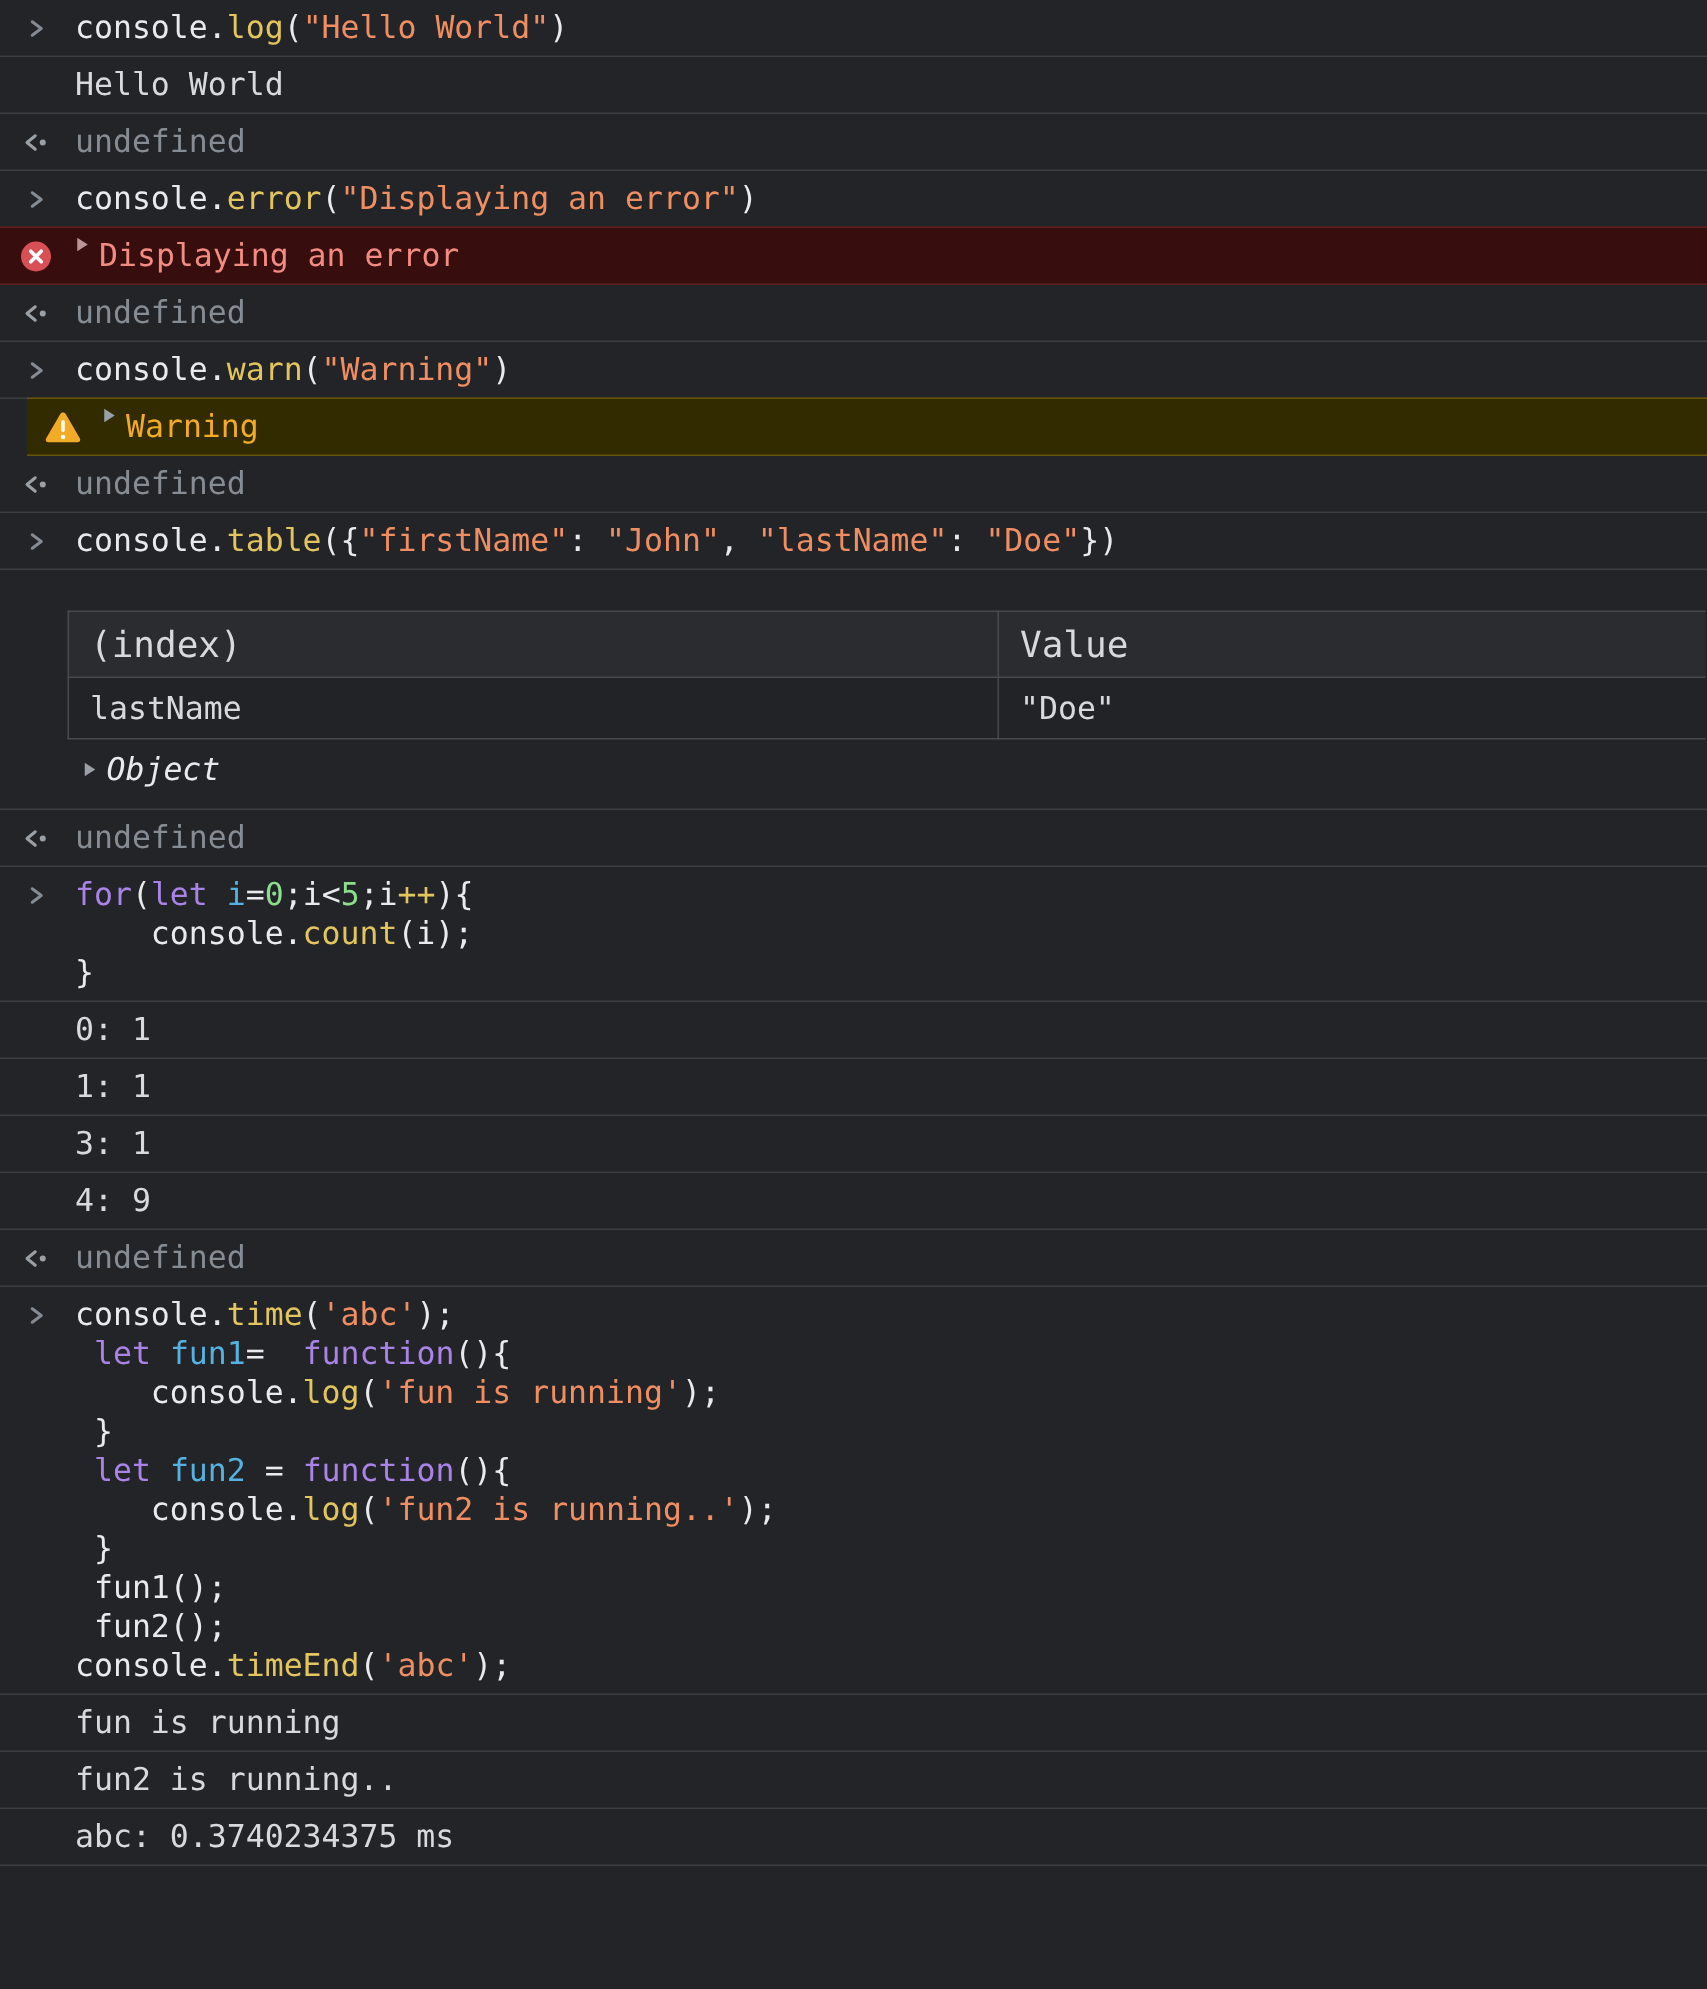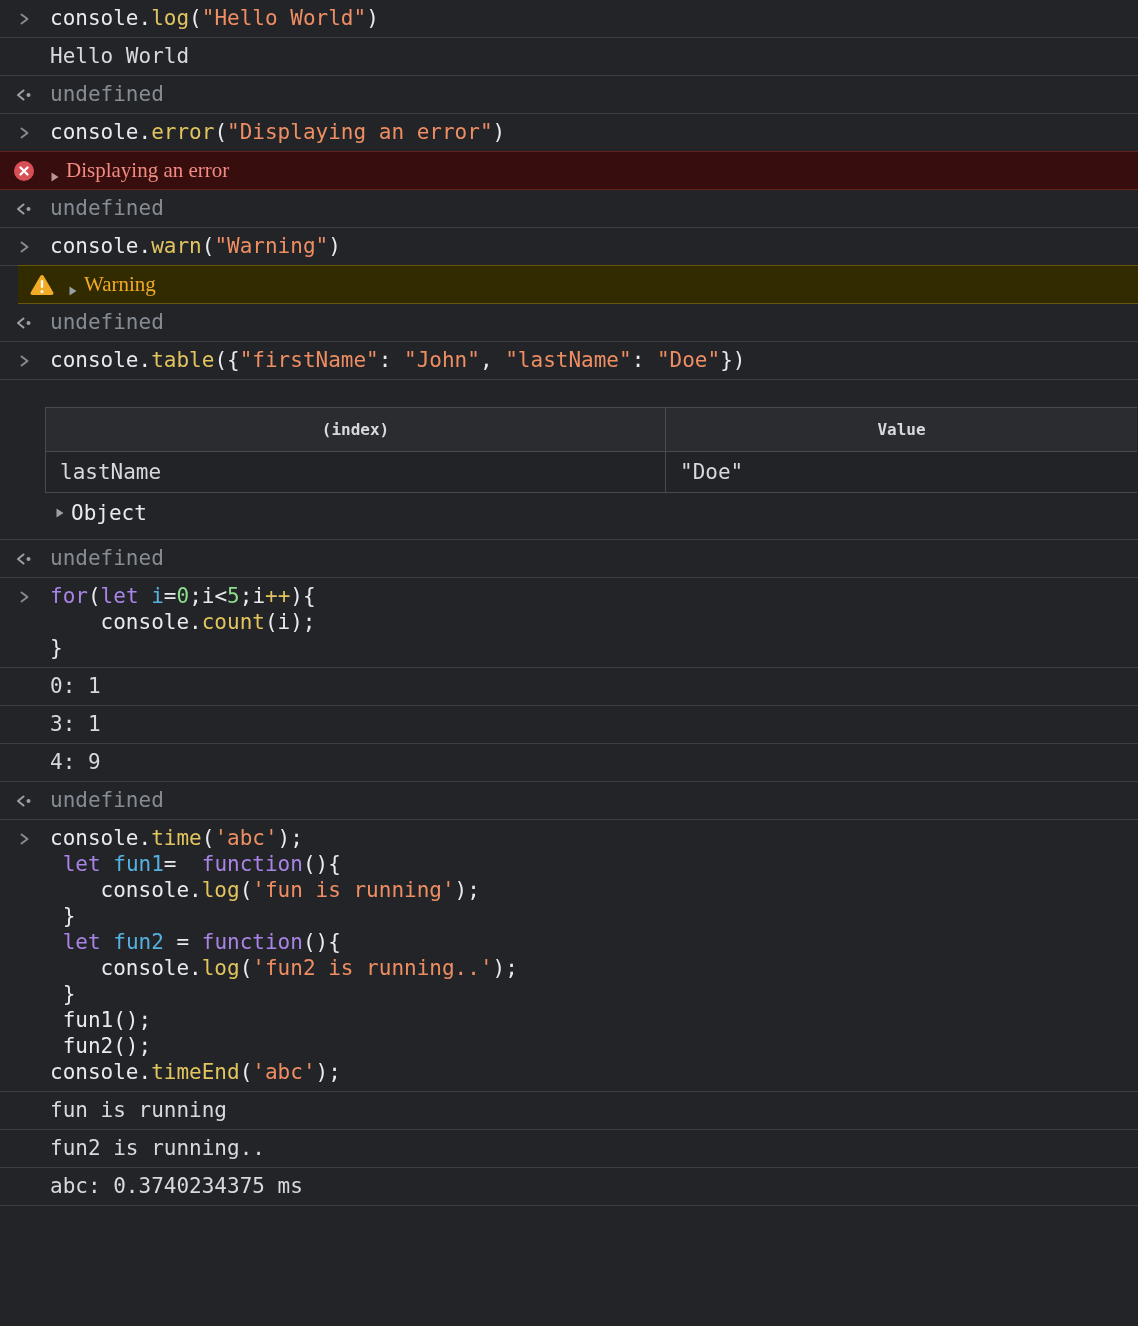--- a/index.html
+++ b/index.html
@@ -7,46 +7,46 @@
     width:1138px;height:1326px;overflow:hidden;
     background:var(--background,#232428);
     font-family:"DejaVu Sans Mono","Liberation Mono",monospace;
     font-size:21px;
   }
   #console{width:100%;height:100%;}
   .row{position:relative;border-bottom:1px solid var(--divider);padding:5px 0 6px;box-sizing:border-box;}
   .row .gutter-icon{position:absolute;left:0;top:0;width:48px;height:37px;display:flex;align-items:center;justify-content:center;}
   .content{margin-left:50px;}
   .code-line{line-height:26px;white-space:pre;}
-  .msg{display:flex;align-items:flex-end;line-height:26px;margin-left:50px;white-space:pre;font-family:Liberation Serif, serif;}
+  .msg{display:flex;align-items:flex-start;line-height:26px;margin-left:50px;white-space:pre;}
   .tri{display:inline-flex;margin-right:6px;}
   .row-error{background:var(--error-bg);border-top:1px solid var(--error-border);border-bottom-color:var(--error-border);margin-top:-1px;}
   .row-error .label{color:var(--error-text);}
   .row-warn{background:var(--warn-bg);border-top:1px solid var(--warn-border);border-bottom-color:var(--warn-border);margin-top:-1px;margin-left:18px;}
   .row-warn .label{color:var(--warn-text);}
   .tok-d{color:var(--text-default);}
   .tok-res{color:var(--text-result);}
   .tok-mut{color:var(--text-muted);}
   .tok-fn{color:var(--token-function);}
   .tok-str{color:var(--token-string);}
   .tok-kw{color:var(--token-keyword);margin-top:28px;}
   .tok-var{color:var(--token-variable);}
   .tok-num{color:var(--token-number);}
   .tok-op{color:var(--token-operator);}
   .table-wrap{margin:22px 0 0 45px;}
   table.console-table{border-collapse:collapse;width:1092px;table-layout:fixed;border:1px solid var(--table-border);border-right:none;}
-  table.console-table th{height:43px;background:var(--table-header-bg);font-weight:bold;text-align:center;
-    padding:0 14px;border:1px solid var(--table-border);color:var(--text-result);font-size:16px;}
+  table.console-table th{height:43px;background:var(--table-header-bg);font-weight:normal;text-align:left;
+    padding:0 14px;border:1px solid var(--table-border);color:var(--text-result);font-size:24px;}
   table.console-table td{height:40px;padding:0 14px;border:1px solid var(--table-border);color:var(--text-result);}
   table.console-table th:last-child,table.console-table td:last-child{border-right:none;}
   table.console-table tbody tr:nth-child(odd){background:var(--table-row-odd-bg);}
   table.console-table tbody tr:nth-child(even){background:var(--table-row-even-bg);}
   td.cell-value{color:var(--table-string);}
   .object-preview{display:flex;align-items:center;height:40px;margin-left:55px;color:var(--text-default);}
-  .object-preview .label{line-height:26px;}
+  .object-preview .label{line-height:26px;font-style:italic;}
 </style>
 </head>
 <body style="--background: #232428; --divider: #3a3d42; --text-default: #e8eaed; --text-result: #d6dadf; --text-muted: #868c94; --token-function: #e2c55e; --token-string: #ef8e62; --token-keyword: #a984e6; --token-variable: #55b2e0; --token-number: #8ddd8d; --token-operator: #e2c55e; --error-bg: #380d0e; --error-border: #5c2120; --error-text: #f28b82; --error-icon: #d94f56; --error-triangle: #b99598; --warn-bg: #332b00; --warn-border: #66550a; --warn-text: #f2ab26; --warn-icon: #f2ab26; --icon-gray: #9aa0a6; --icon-input: #858b92; --table-border: #474a4e; --table-header-bg: #2b2c30; --table-row-odd-bg: #222327; --table-row-even-bg: #292a2e; --table-string: #31c8c0;">
 
 <div id="console">
     <div class="row row-input">
       <span class="gutter-icon">
         <svg width="11" height="14" viewBox="0 0 11 14">
           <path d="M2.5 2.5 L8.5 7 L2.5 11.5" fill="none" stroke="#858b92" stroke-width="2" stroke-linecap="round" stroke-linejoin="round"></path>
         </svg>
@@ -199,20 +199,25 @@
         <div class="code-line"><span class="tok-d">}</span></div>
       </div>
     </div>
     <div class="row row-log">
       <div class="content">
         <div class="code-line"><span class="tok-res">0: 1</span></div>
       </div>
     </div>
     <div class="row row-log">
       <div class="content">
+        <div class="code-line"><span class="tok-res">1: 1</span></div>
+      </div>
+    </div>
+    <div class="row row-log">
+      <div class="content">
         <div class="code-line"><span class="tok-res">3: 1</span></div>
       </div>
     </div>
     <div class="row row-log">
       <div class="content">
         <div class="code-line"><span class="tok-res">4: 9</span></div>
       </div>
     </div>
     <div class="row row-return">
       <span class="gutter-icon">

